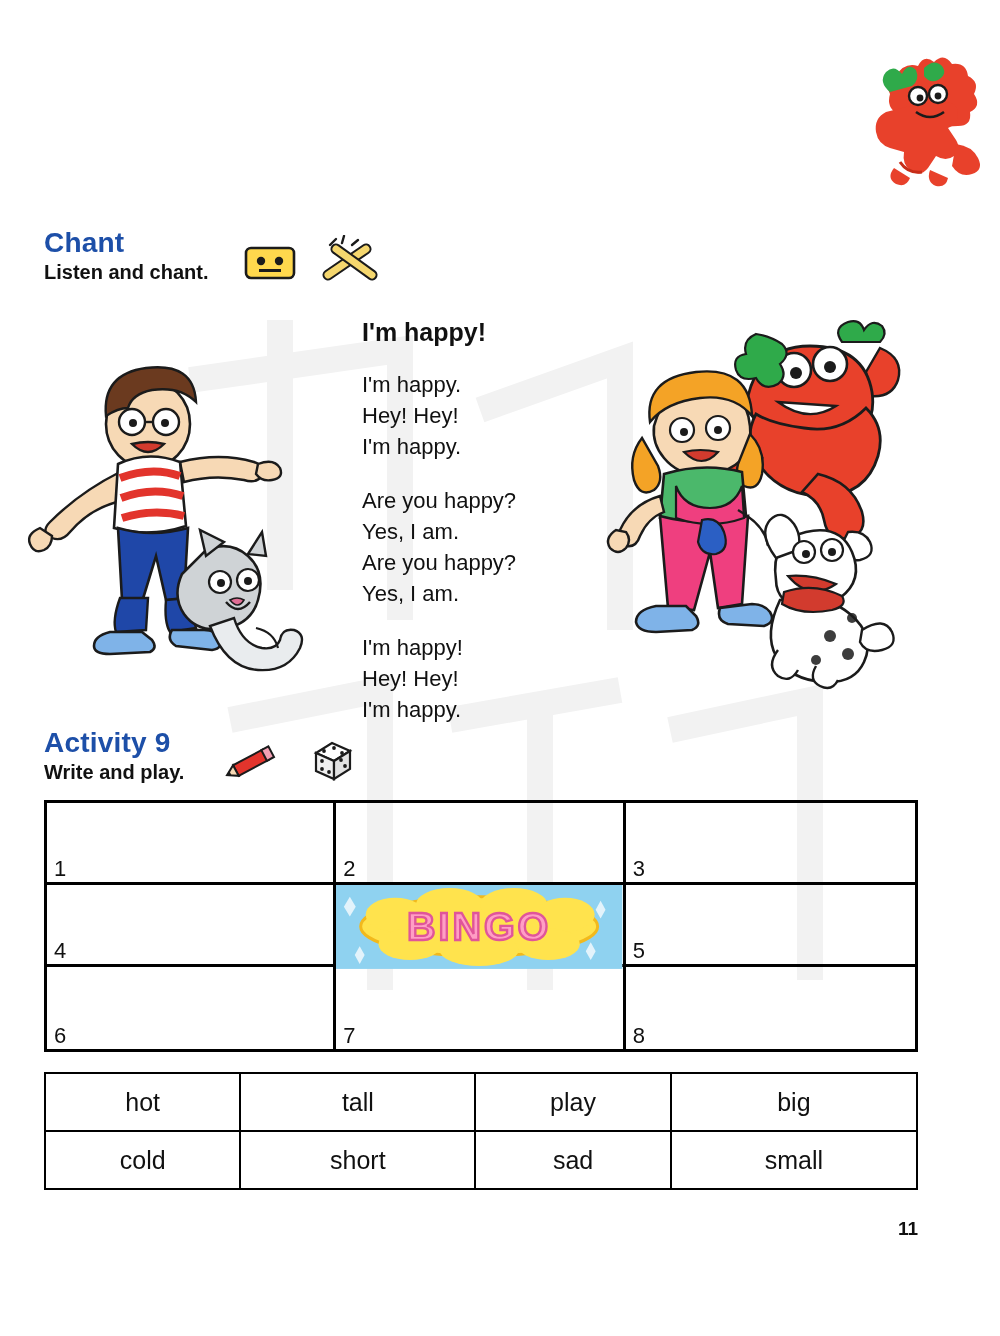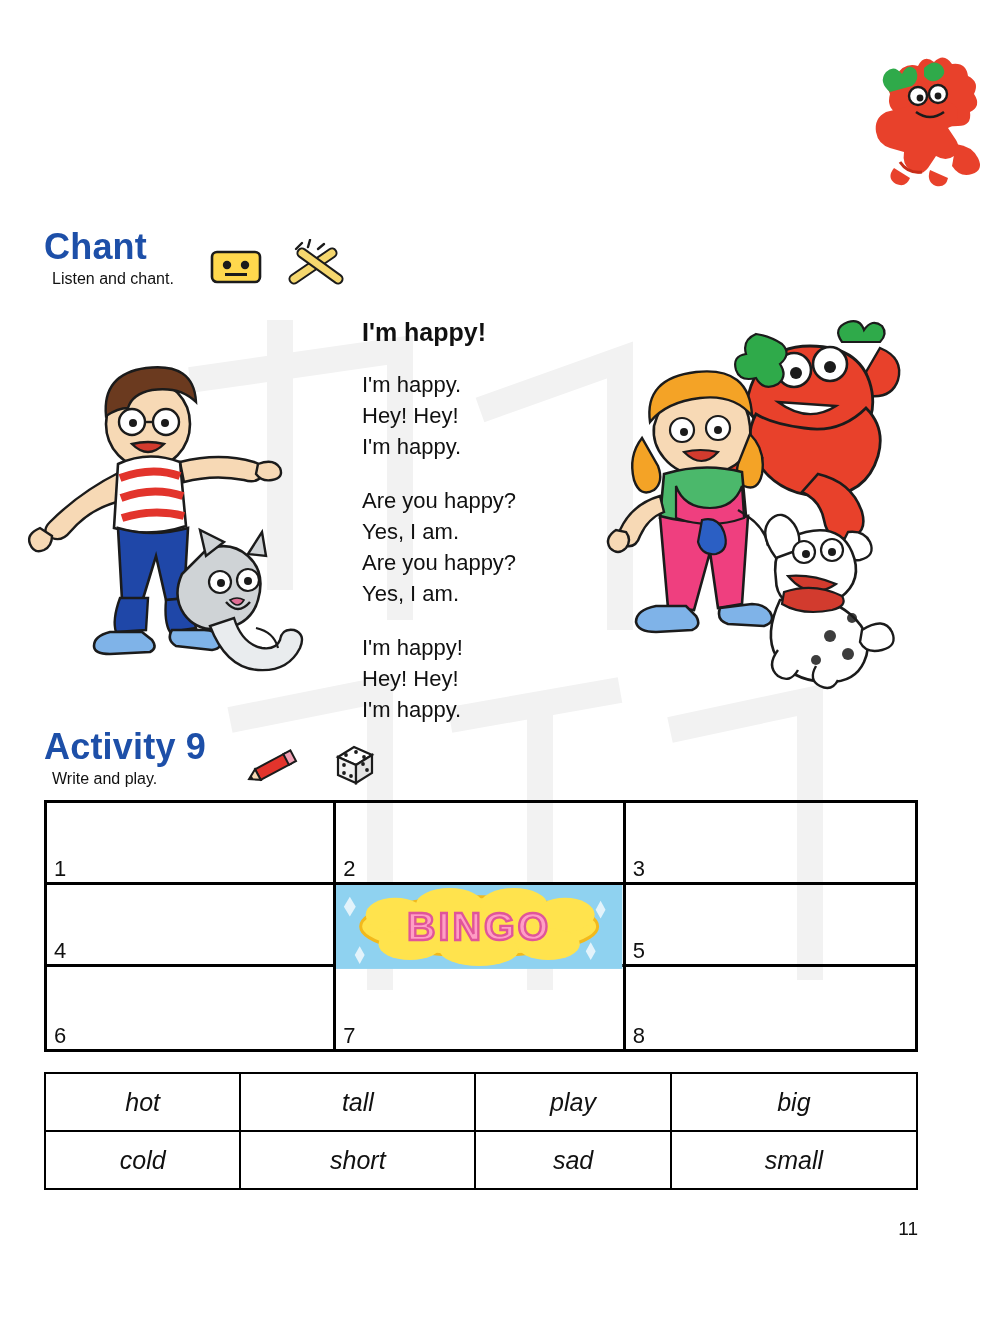--- a/index.html
+++ b/index.html
@@ -43,32 +43,32 @@
   }
 
   
   .chant-head {
     position: absolute;
     left: 44px;
     top: 228px;
     z-index: 4;
   }
   .sec-title {
-    font-size: 36px;
+    font-size: 28px;
     font-weight: bold;
     color: #1d4fa8;
     letter-spacing: .2px;
     line-height: 1.05;
     margin: 0;
   }
   .sec-sub {
-    font-size: 16px;
-    font-weight: normal;
-    color: #111;
-    margin: 4px 0 0 8px;
+    font-size: 20px;
+    font-weight: bold;
+    color: #111;
+    margin: 4px 0 0 0;
     line-height: 1.1;
   }
   .head-row {
     display: flex;
     align-items: flex-end;
     gap: 14px;
   }
 
   .cassette-icon {
     margin-left: 22px;
@@ -167,38 +167,37 @@
 
   
   .word-table {
     position: absolute;
     left: 44px;
     top: 1072px;
     width: 874px;
     border: 2px solid #000;
     border-collapse: collapse;
     z-index: 4;
-    font-style: italic;
   }
   .word-table td {
     border: 2px solid #000;
     text-align: center;
     font-size: 25px;
     height: 56px;
     color: #111;
     padding: 0;
   }
 
   
   .page-num {
     position: absolute;
     right: 82px;
     top: 1218px;
     font-size: 19px;
-    font-weight: normal;
+    font-weight: bold;
     color: #111;
     z-index: 4;
   }
 </style>
 </head>
 <body>
 
 <div class="page">
 
   <svg class="watermark" viewBox="0 0 720 760">

